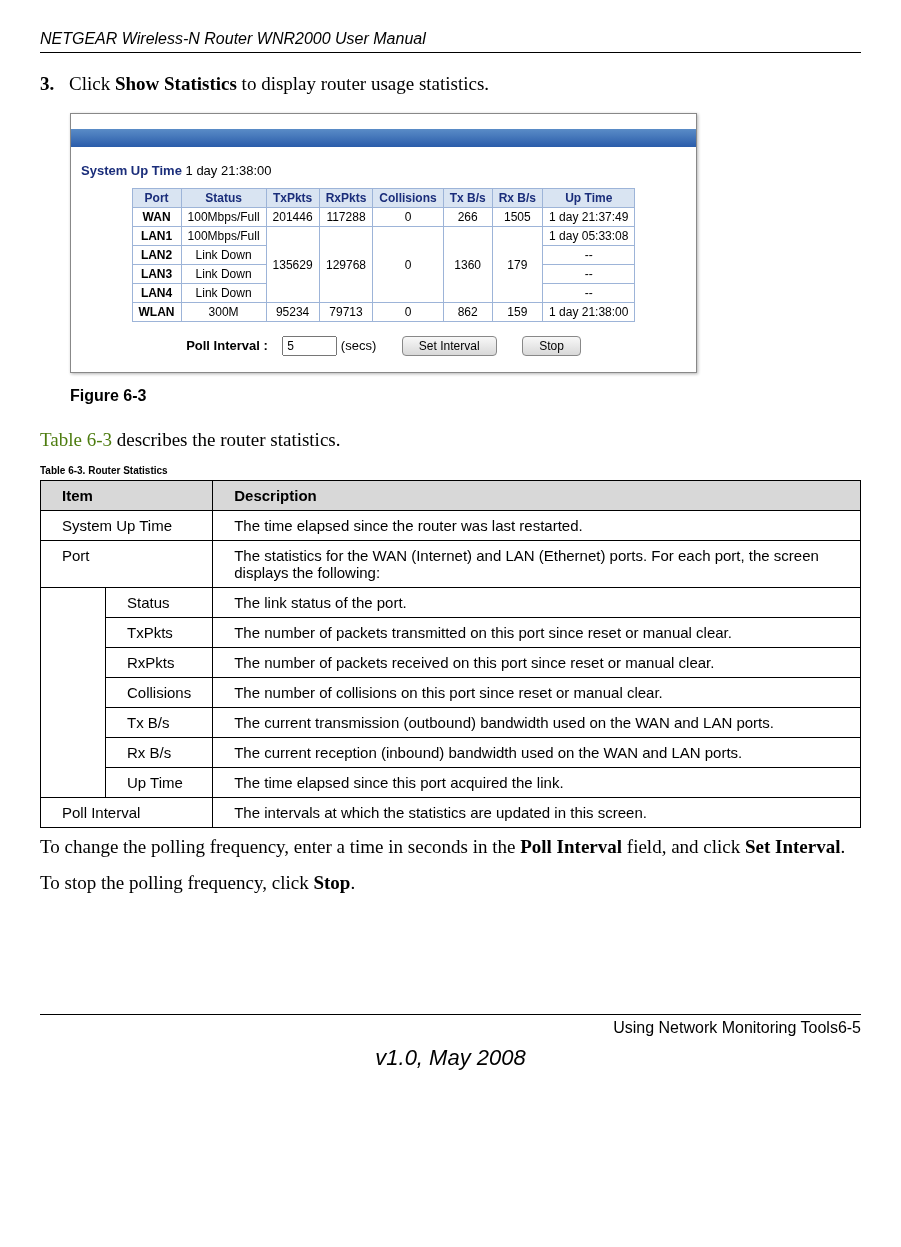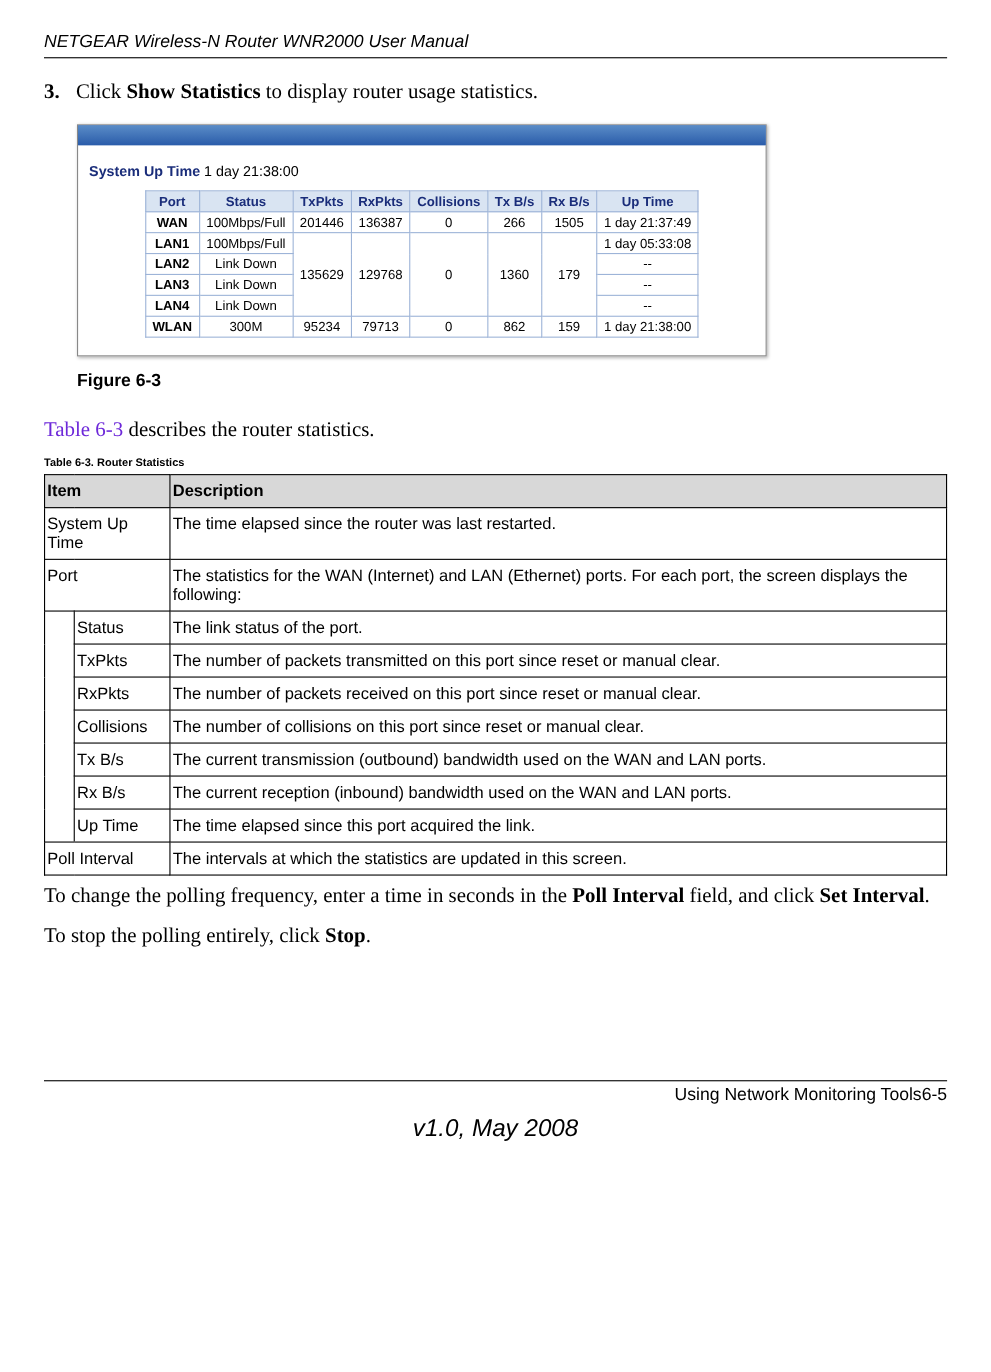--- a/index.html
+++ b/index.html
@@ -35,20 +35,21 @@
     border: 1px solid #888;
     background: #fff;
     font-family: Arial, Helvetica, sans-serif;
     font-size: 13px;
     box-shadow: 1px 1px 3px rgba(0,0,0,0.3);
   }
   .shot-inner {
     padding: 12px 0 16px 0;
     border-top: 18px solid #2a5caa;
     position: relative;
+    margin-top: 15px;
   }
   .shot-inner::before {
     content: "";
     position: absolute;
     top: -18px; left: 0; right: 0;
     height: 18px;
     background: linear-gradient(#5a8cc7, #2a5caa);
   }
   .sysup {
     padding: 4px 10px 10px 10px;
@@ -97,36 +98,36 @@
   .fig-caption {
     font-family: Arial, Helvetica, sans-serif;
     font-weight: bold;
     font-size: 16px;
     margin: 14px 0 24px 30px;
   }
   .body-text {
     font-size: 19px;
     margin: 8px 0 14px 0;
   }
-  .link { color: #6d28d9; }
+  .link { color: #4d7c0f; }
   .tbl-title {
     font-family: Arial, Helvetica, sans-serif;
     font-weight: bold;
     font-size: 10px;
     margin: 10px 0 4px 0;
   }
   table.def-table {
     border-collapse: collapse;
     width: 100%;
     font-family: Arial, Helvetica, sans-serif;
     font-size: 15px;
   }
   .def-table th, .def-table td {
     border: 1px solid #000;
-    padding: 6px 2px;
+    padding: 6px 21px;
     text-align: left;
     vertical-align: top;
   }
   .def-table th {
     background: #d8d8d8;
     font-weight: bold;
   }
   .def-table td.indent-cell { width: 22px; border-right: none; }
   .footer {
     position: relative;
@@ -177,21 +178,21 @@
         <th>RxPkts</th>
         <th>Collisions</th>
         <th>Tx B/s</th>
         <th>Rx B/s</th>
         <th>Up Time</th>
       </tr>
       <tr>
         <td class="port">WAN</td>
         <td>100Mbps/Full</td>
         <td>201446</td>
-        <td>136387</td>
+        <td>117288</td>
         <td>0</td>
         <td>266</td>
         <td>1505</td>
         <td>1 day 21:37:49</td>
       </tr>
       <tr>
         <td class="port">LAN1</td>
         <td>100Mbps/Full</td>
         <td rowspan="4">135629</td>
         <td rowspan="4">129768</td>
@@ -220,20 +221,28 @@
         <td>300M</td>
         <td>95234</td>
         <td>79713</td>
         <td>0</td>
         <td>862</td>
         <td>159</td>
         <td>1 day 21:38:00</td>
       </tr>
     </tbody>
       </table>
+    <div class="poll-row">
+      <b>Poll Interval :</b>
+      &nbsp;&nbsp;
+      <input type="text" value="5" style="">
+      <span>(secs)</span>
+      <button>Set Interval</button>
+      <button>Stop</button>
+    </div>
   </div>
 </div>
 
 <div class="fig-caption">Figure 6-3</div>
 
 <p class="body-text">
   <span class="link">Table 6-3</span><span> describes the router statistics.</span>
 </p>
 
 <div class="tbl-title">Table 6-3. Router Statistics</div>
@@ -286,21 +295,21 @@
     <td>The intervals at which the statistics are updated in this screen.</td>
   </tr>
 </tbody>
   </table>
 
 <p class="body-text">
   <span>To change the polling frequency, enter a time in seconds in the </span><span class="bold">Poll Interval</span><span> field, and click </span><span class="bold">Set Interval</span><span>.</span>
 </p>
 
 <p class="body-text">
-  <span>To stop the polling entirely, click </span><span class="bold">Stop</span><span>.</span>
+  <span>To stop the polling frequency, click </span><span class="bold">Stop</span><span>.</span>
 </p>
 
 <div class="footer">
   <hr class="bot-rule">
   <div class="footer-row">
     <span>Using Network Monitoring Tools</span>
     <span>6-5</span>
   </div>
   <div class="footer-ver">v1.0, May 2008</div>
 </div>

